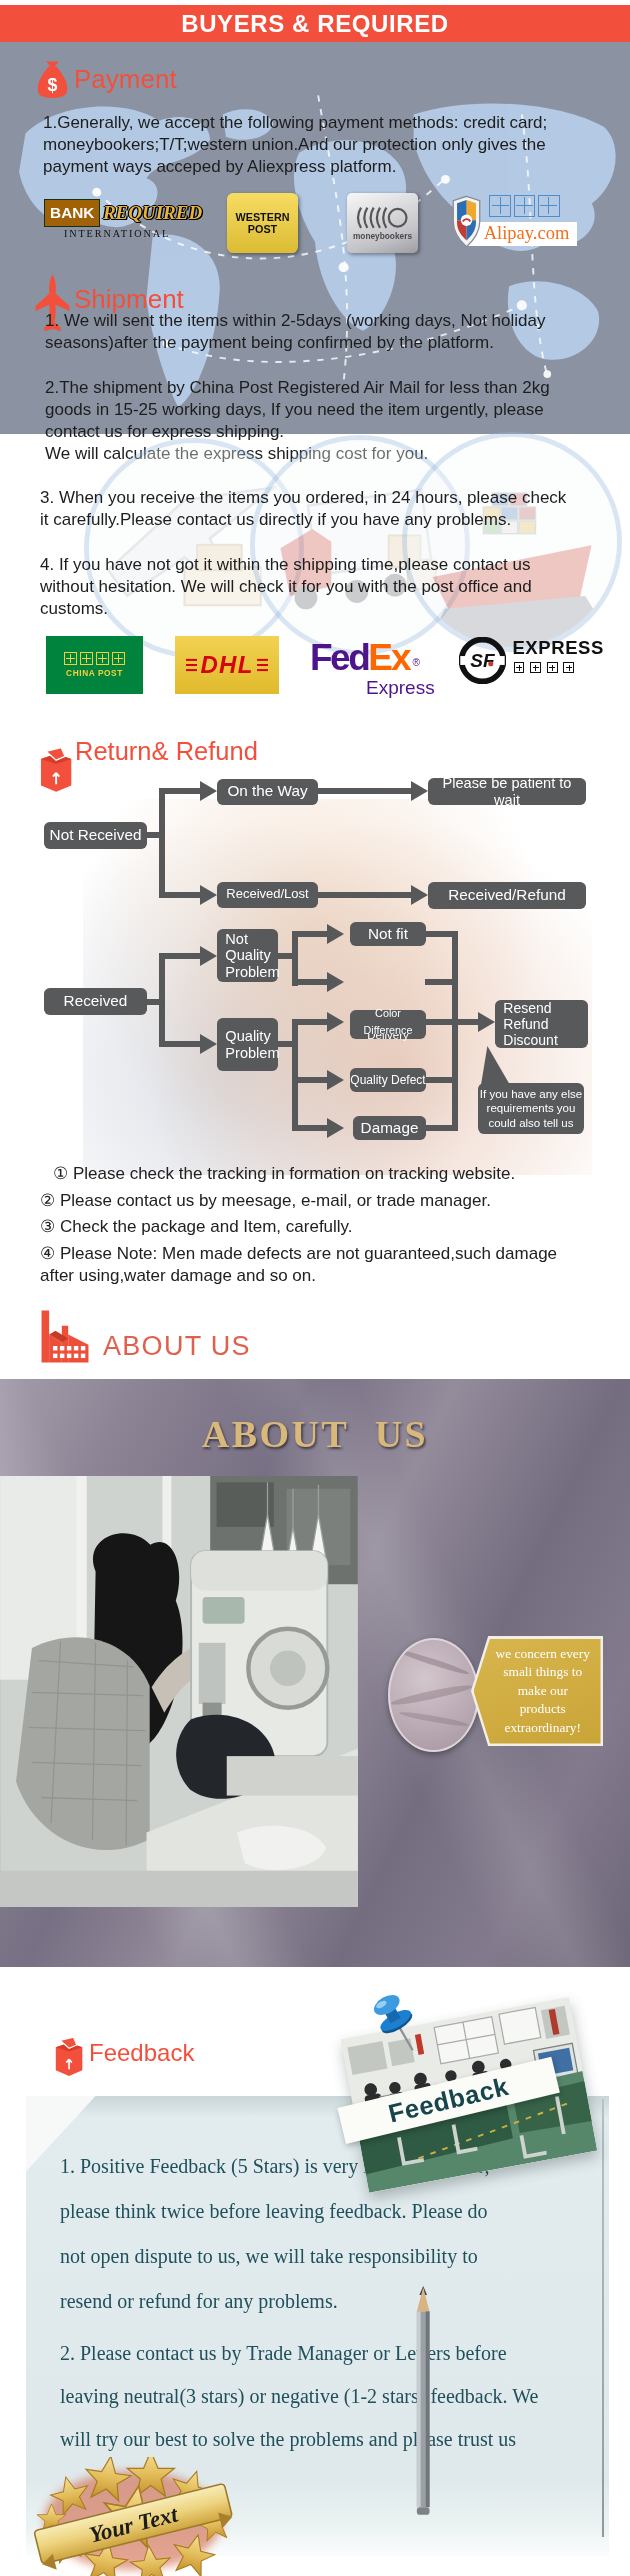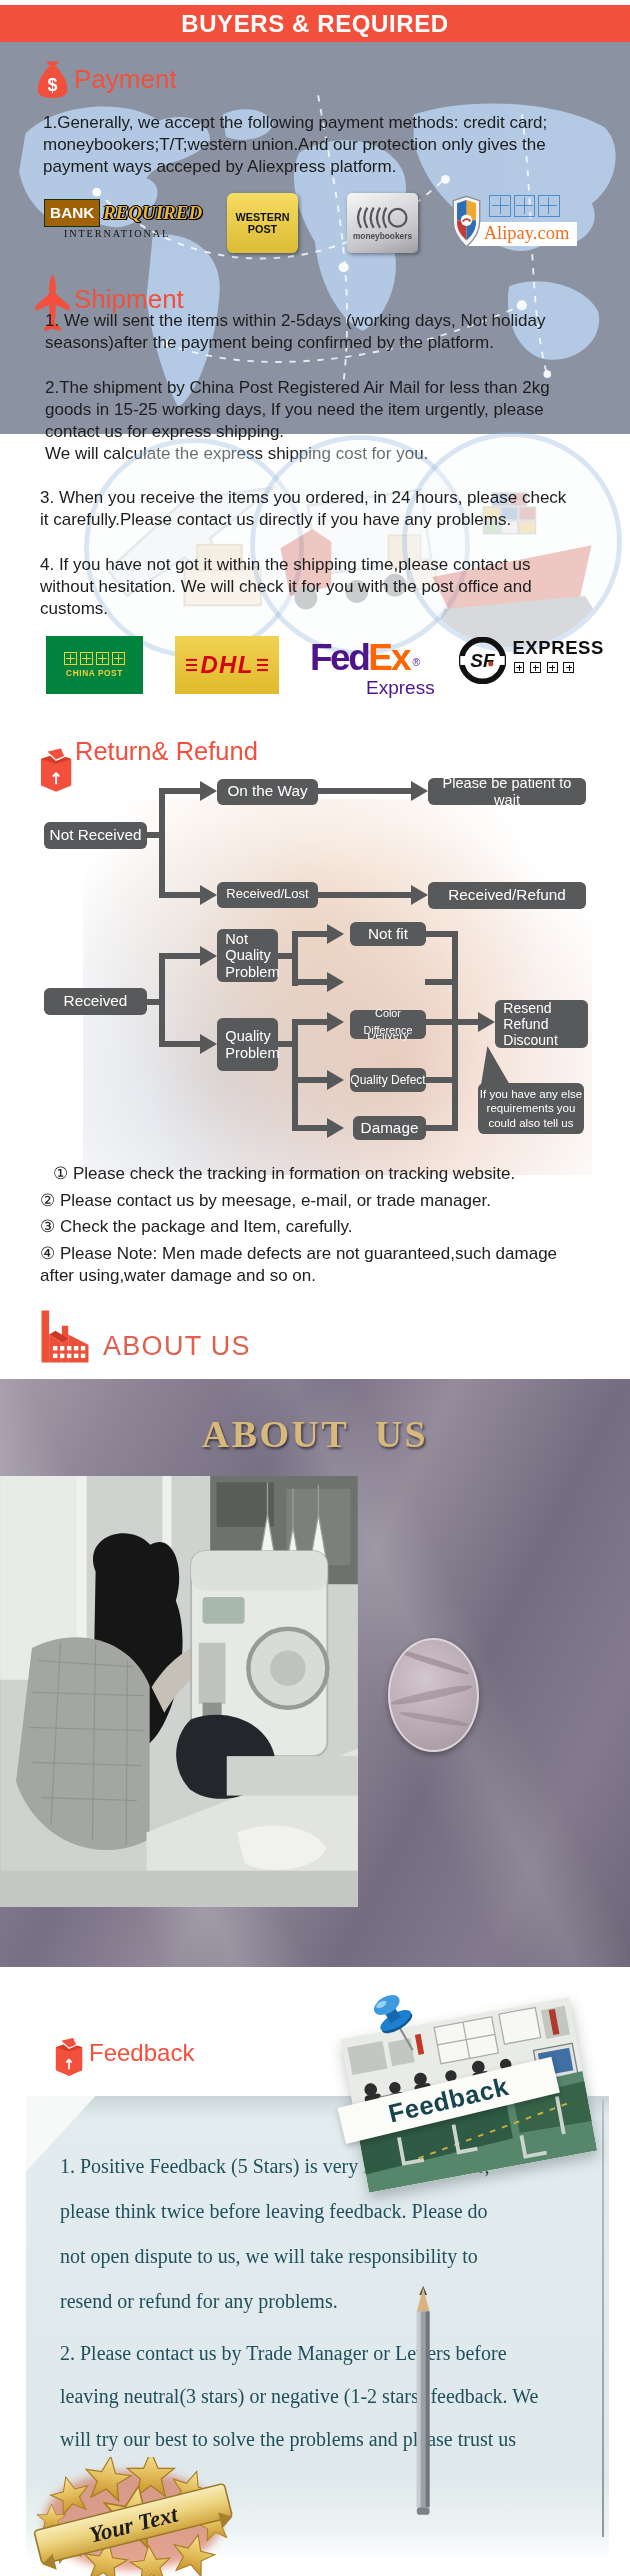--- a/index.html
+++ b/index.html
@@ -401,20 +401,32 @@
     </svg>
 
     <div style="position:absolute;left:388px;top:259px;width:87px;height:110px;border-radius:50%;
                 border:2.5px solid #ddd5d9;box-shadow:0 2.5px 6.4px rgba(0,0,0,.35);
                 background:radial-gradient(circle at 40% 35%,#d4c6cd,#b7a8b1 60%,#a2939c);overflow:hidden;">
       <div style="position:absolute;left:5.1px;top:19px;width:76px;height:6.4px;background:rgba(120,100,110,.4);border-radius:50%;transform:rotate(18deg);"></div>
       <div style="position:absolute;left:0px;top:51px;width:83px;height:7.6px;background:rgba(120,100,110,.35);border-radius:50%;transform:rotate(-12deg);"></div>
       <div style="position:absolute;left:9px;top:76px;width:70px;height:6.4px;background:rgba(120,100,110,.3);border-radius:50%;transform:rotate(10deg);"></div>
     </div>
 
+    <div style="position:absolute;left:471px;top:257px;width:132px;height:110px;
+                clip-path:polygon(0 50%,13% 0,100% 0,100% 100%,13% 100%);background:#f2efe6;">
+      <div style="position:absolute;left:2.5px;top:2.5px;right:2.5px;bottom:2.5px;
+                  clip-path:polygon(0 50%,13% 0,100% 0,100% 100%,13% 100%);
+                  background:linear-gradient(160deg,#d8b64e,#c9a437);display:flex;align-items:center;justify-content:center;">
+        <div class="pre" style="font-family:'Liberation Serif',serif;color:#fff;font-size:13.4px;line-height:18.5px;text-align:center;padding-left:11.5px;">we concern every
+smali things to
+make our
+products
+extraordinary!</div>
+      </div>
+    </div>
   </div>
 
   <svg class="abs" style="left:52px;top:2035px" width="33" height="42" viewBox="0 0 58 76">
     <path d="M6,22 L30,14 L54,22 L54,64 L30,74 L6,64 Z" fill="#f2503c"></path>
     <path d="M6,22 L30,30 L54,22 L30,14 Z" fill="#d83c28"></path>
     <path d="M14,10 L38,4 L44,18 L30,24 Z" fill="#f2503c" stroke="#fff" stroke-width="2"></path>
     <path d="M30,44 L30,62 M30,44 L25,50 M30,44 L35,50" stroke="#fff" stroke-width="3" fill="none"></path>
   </svg>
   <div class="abs sec-head" style="left:89px;top:2039px;font-size:24px;">Feedback</div>
 

